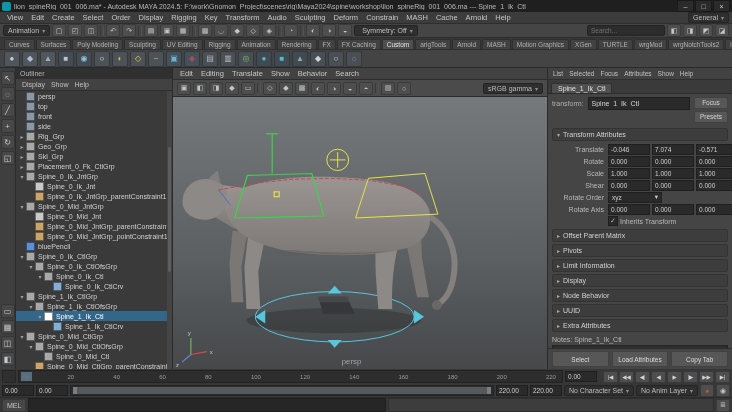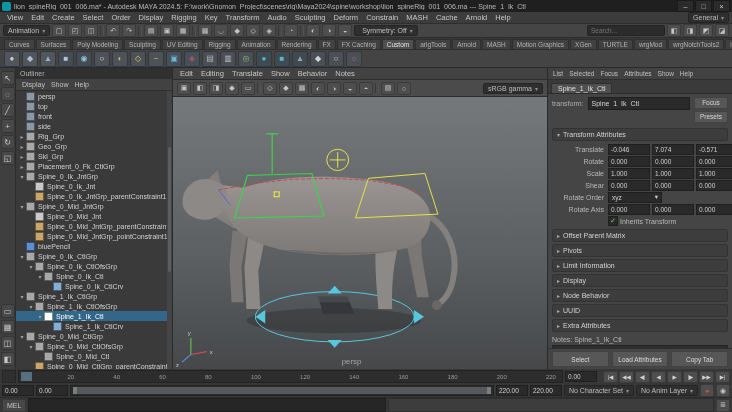--- a/index.html
+++ b/index.html
@@ -457,21 +457,21 @@
 
     <div class="viewport">
       <div class="vp-menus">
         <div style="display:flex;">
 
         <span class="menu">Edit</span>
             <span class="menu">Editing</span>
             <span class="menu">Translate</span>
             <span class="menu">Show</span>
             <span class="menu">Behavior</span>
-            <span class="menu">Notes</span>
+            <span class="menu">Search</span>
           </div>
       </div>
       <div class="vp-toolbar">
         <div style="display:flex;gap:2px;align-items:center;">
 
         <span class="icnbtn" title="camera-select-icon">▣</span>
             <span class="icnbtn" title="camera-lock-icon">◧</span>
             <span class="icnbtn" title="camera-attributes-icon">◨</span>
             <span class="icnbtn" title="bookmark-icon">◆</span>
             <span class="icnbtn" title="image-plane-icon">▭</span>

